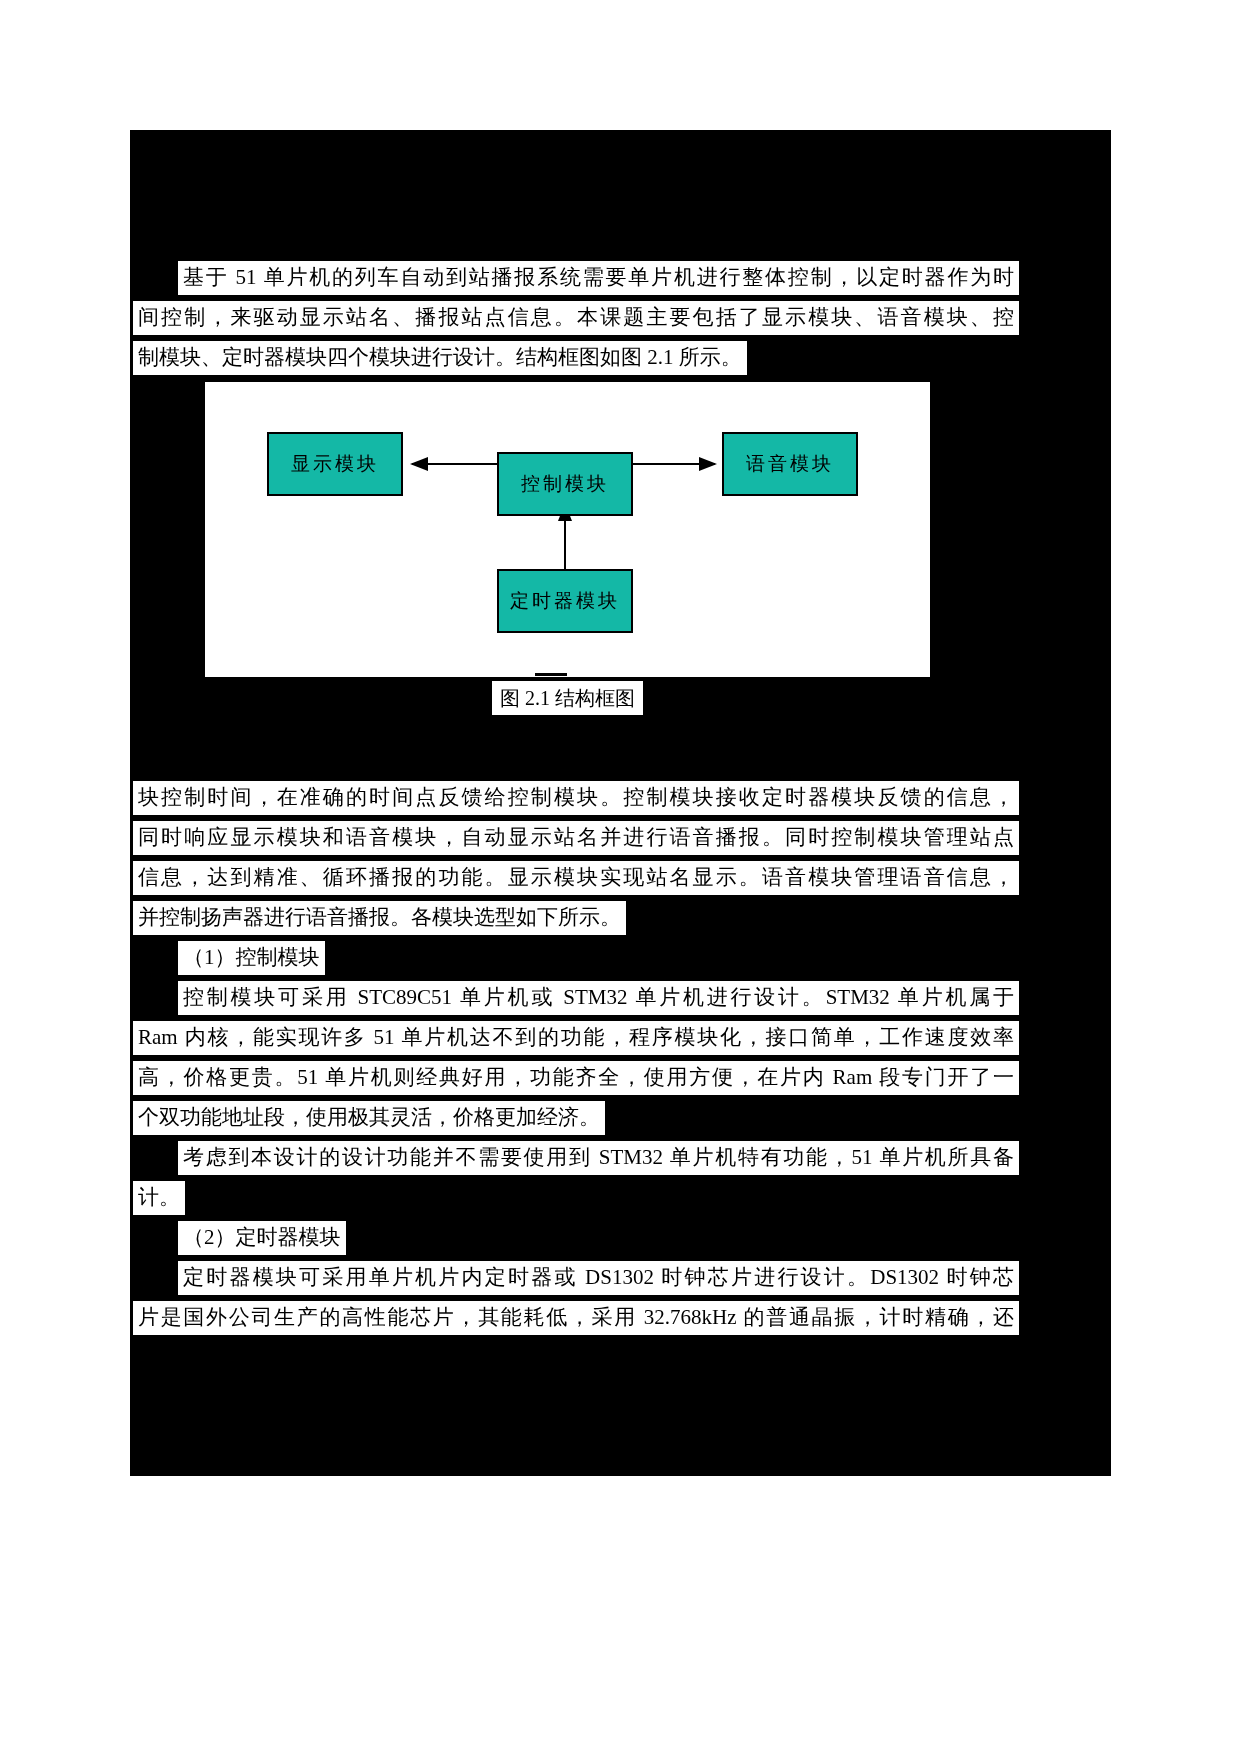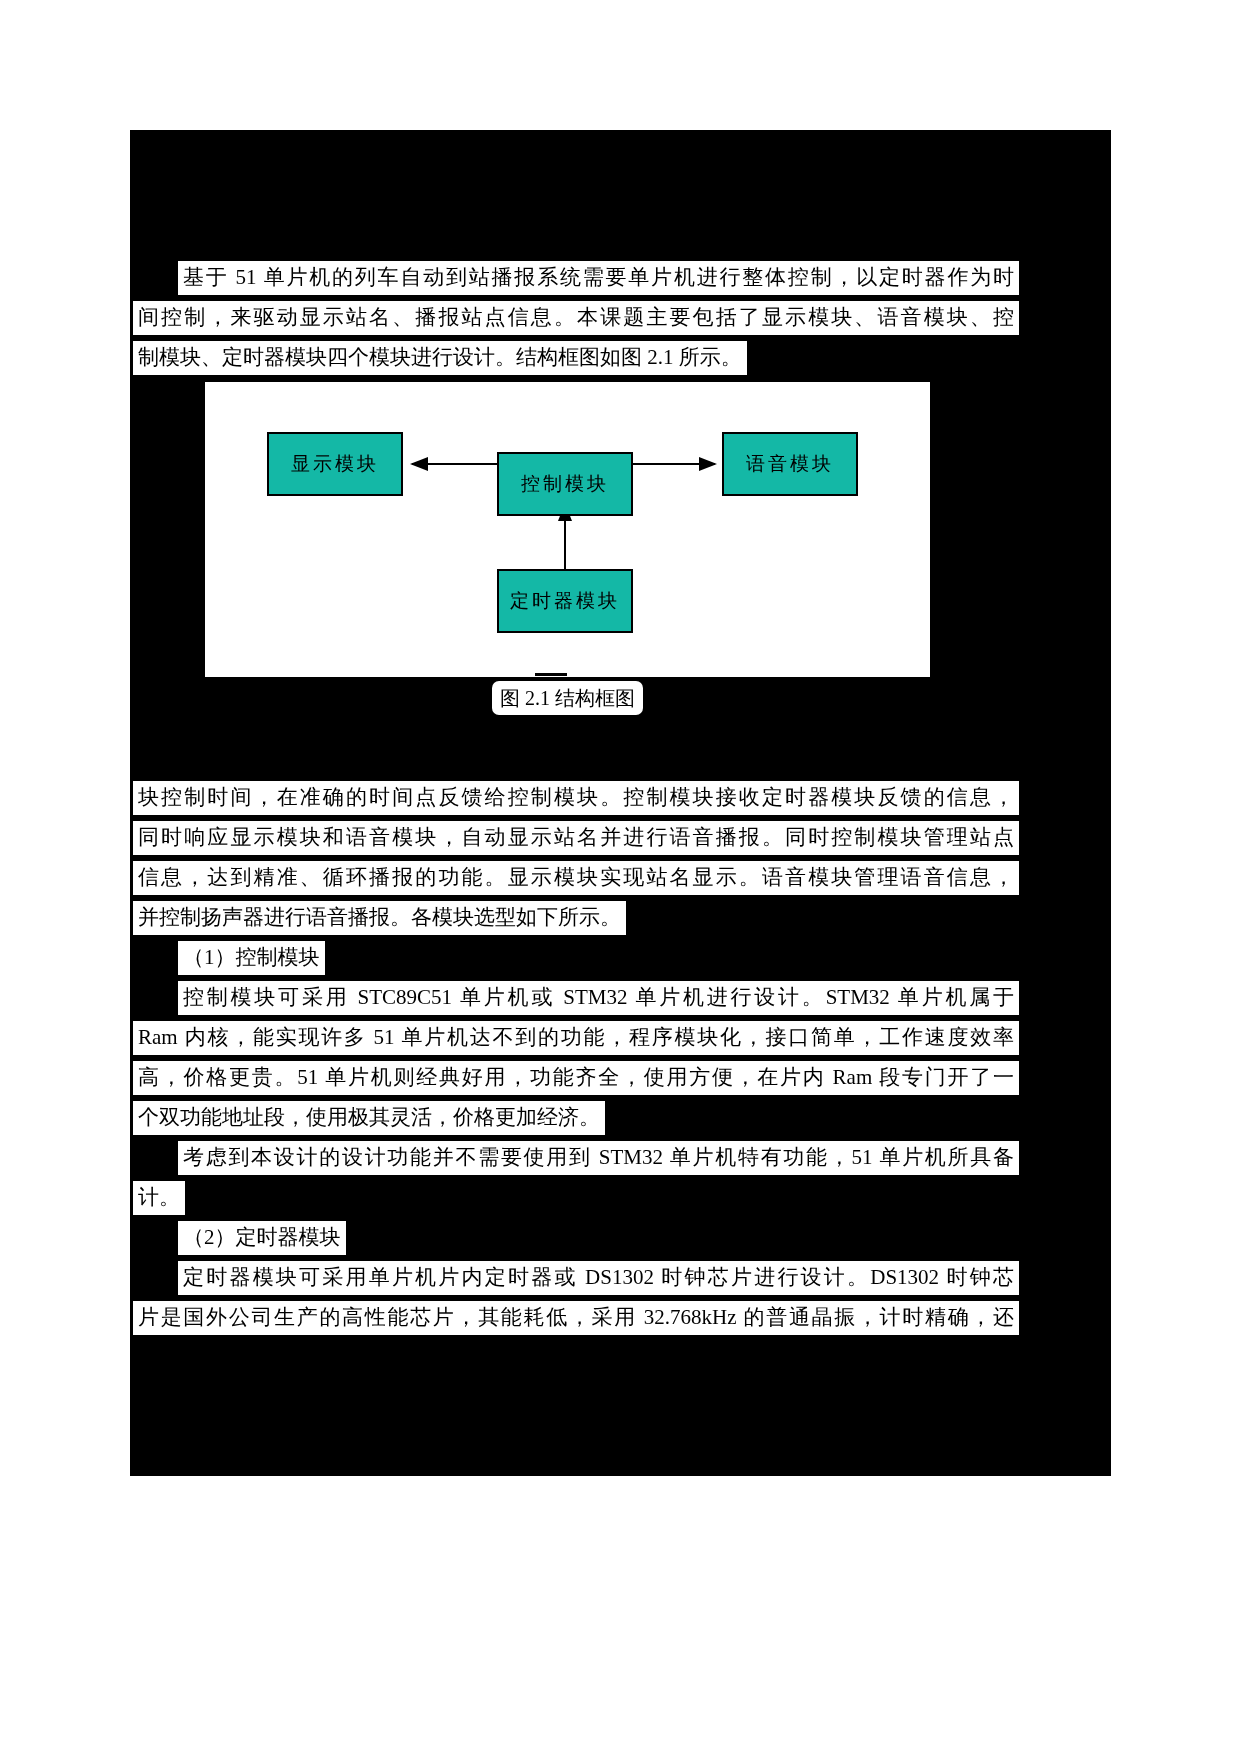--- a/index.html
+++ b/index.html
@@ -41,21 +41,21 @@
     font-size:19px; letter-spacing:3px;
   }
   .dbox.display { left:62px;  top:50px; }
   .dbox.control { left:292px; top:50px;margin-top:20px; }
   .dbox.voice   { left:517px; top:50px; }
   .dbox.timer   { left:292px; top:187px; }
   .caption-row {
     position:absolute; top:551px; left:75px; width:725px;
     display:flex; justify-content:center;
   }
-  .caption-row .hl { font-size:20px; padding:3px 8px;border-radius:7px; }
+  .caption-row .hl { font-size:20px; padding:3px 8px; }
   .caption-mark {
     position:absolute; top:543px; left:405px;
     width:32px; height:3px; background:#000;
   }
 </style>
 </head>
 <body>
 
 <div class="page">
   <div class="canvas">

